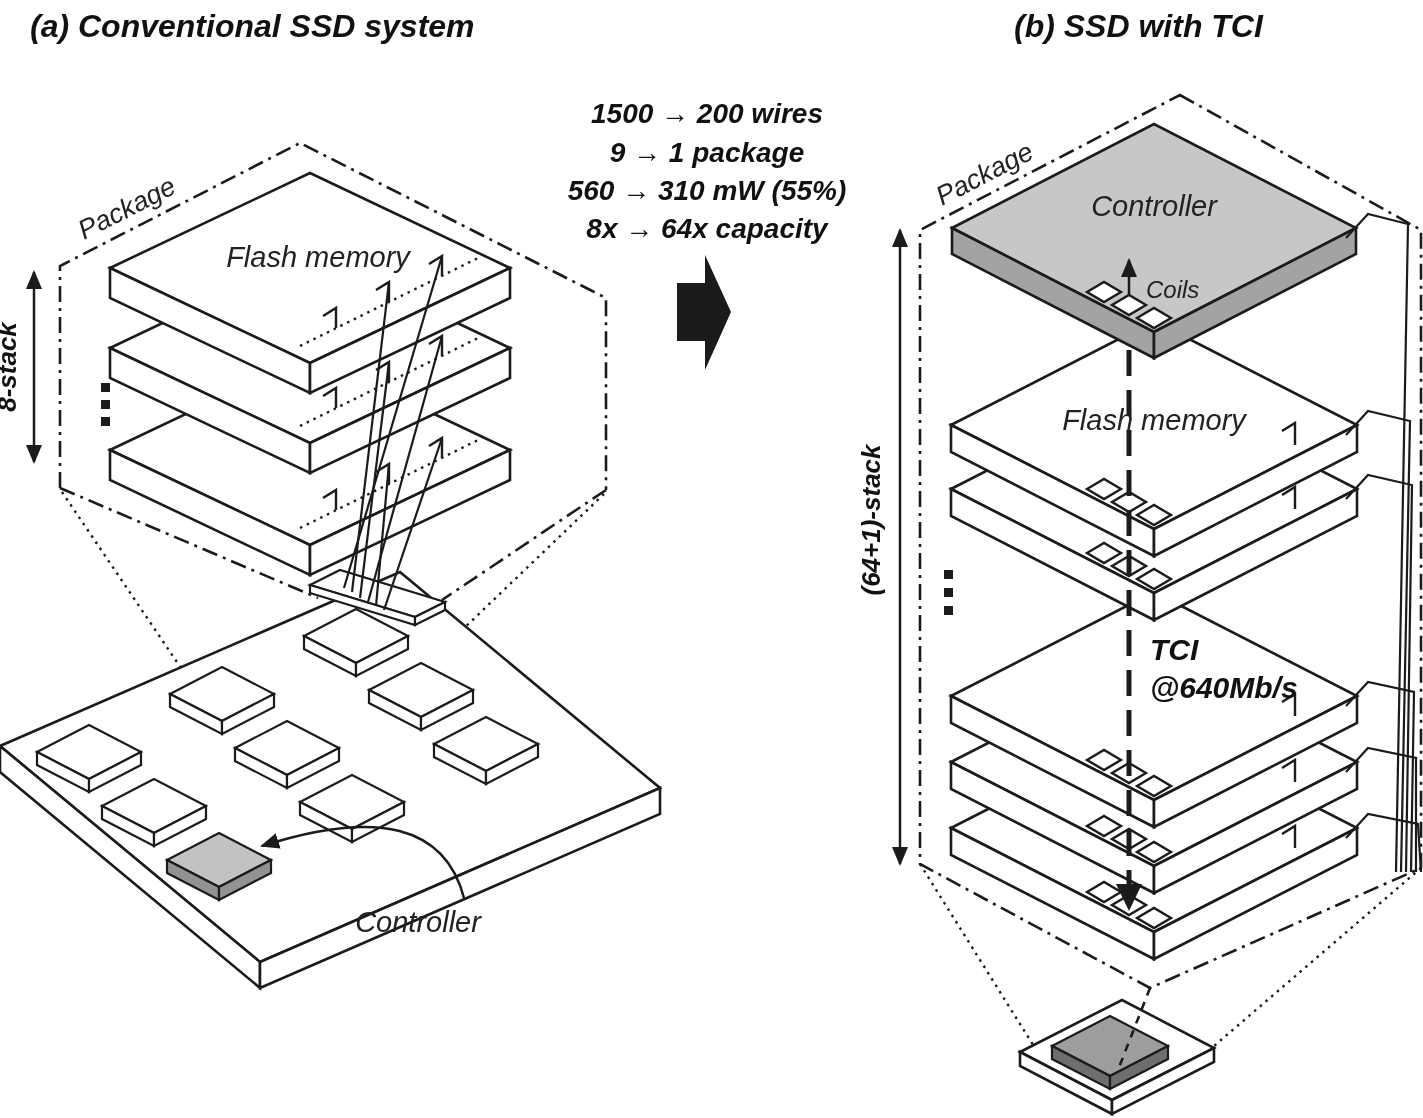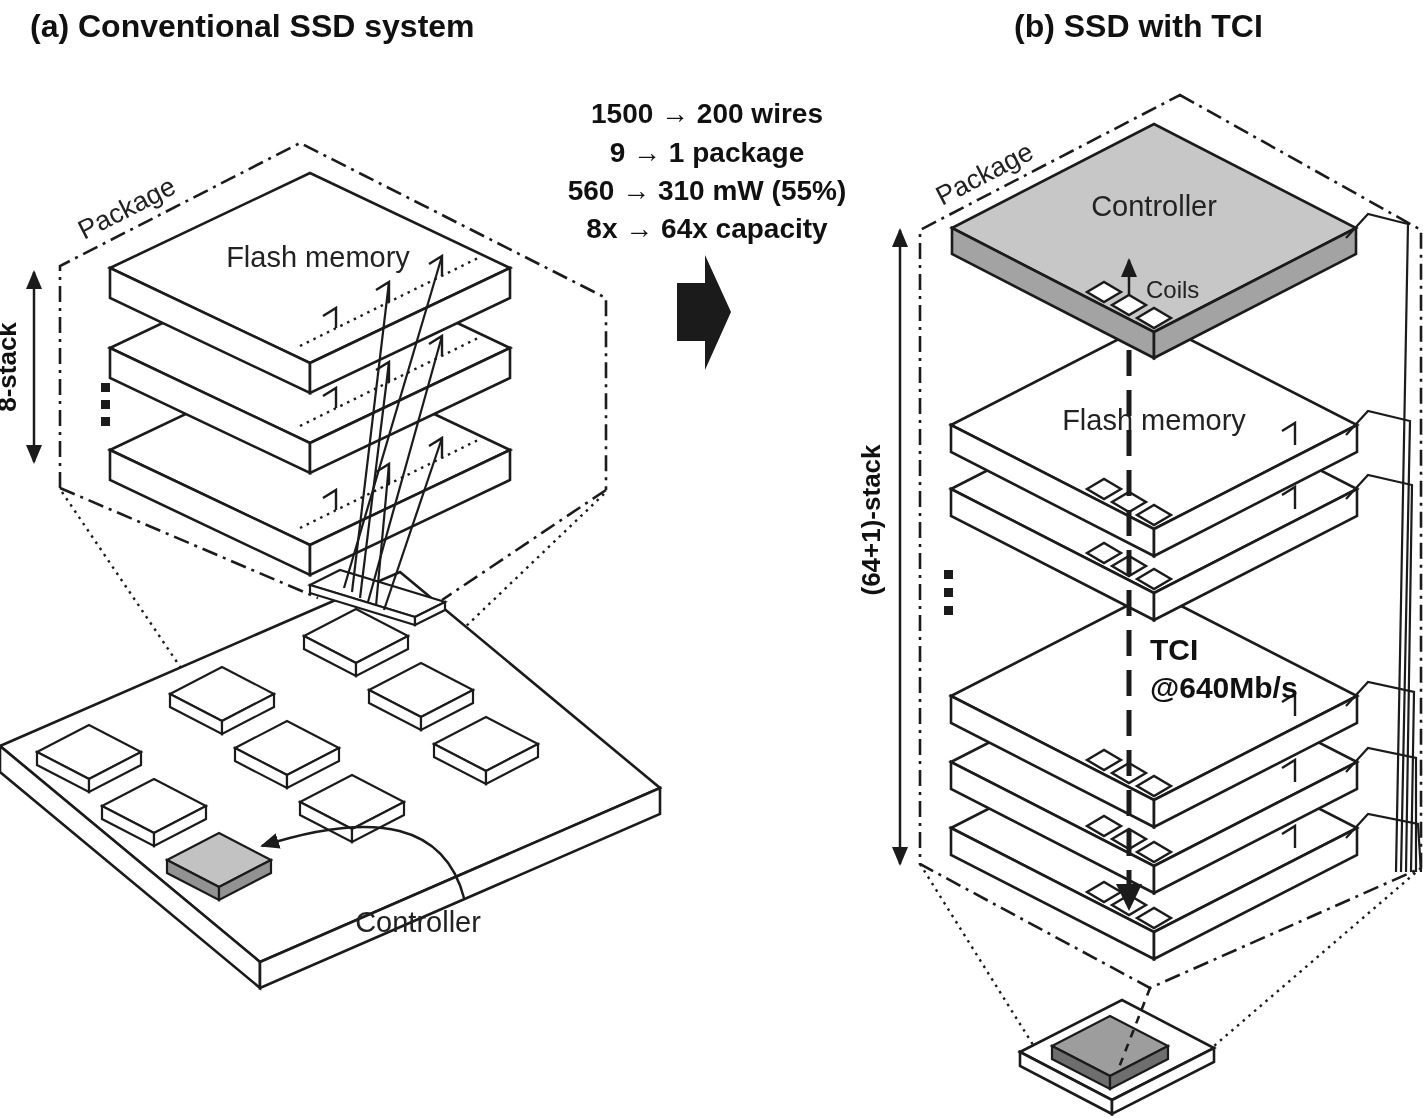--- a/index.html
+++ b/index.html
@@ -1,17 +1,17 @@
 <!DOCTYPE html>
 <html><head>
 <meta charset="utf-8">
 <title>SSD TCI Figure</title>
 <style>
   html,body{margin:0;padding:0;background:#ffffff;}
-  #stage{position:relative;width:1423px;height:1118px;background:#ffffff;overflow:hidden;}
+  #stage{position:relative;width:1423px;height:1118px;background:#ffffff;overflow:hidden;font-style:italic;}
   svg{display:block;}
   text{font-family:"Liberation Sans","DejaVu Sans",sans-serif;}
   .t-title{font-size:32px;font-weight:bold;fill:#111;}
   .t-anno{font-size:28px;font-weight:bold;fill:#111;}
   .t-lbl{font-size:29px;fill:#222;}
   .t-lbl-sm{font-size:24px;fill:#222;}
   .t-stack{font-size:26px;font-weight:bold;fill:#111;}
   .t-pkg{font-size:27px;fill:#222;}
   .t-tci{font-size:30px;font-weight:bold;fill:#111;}
   .ln{stroke:#1b1b1b;stroke-width:2.6;fill:none;}

